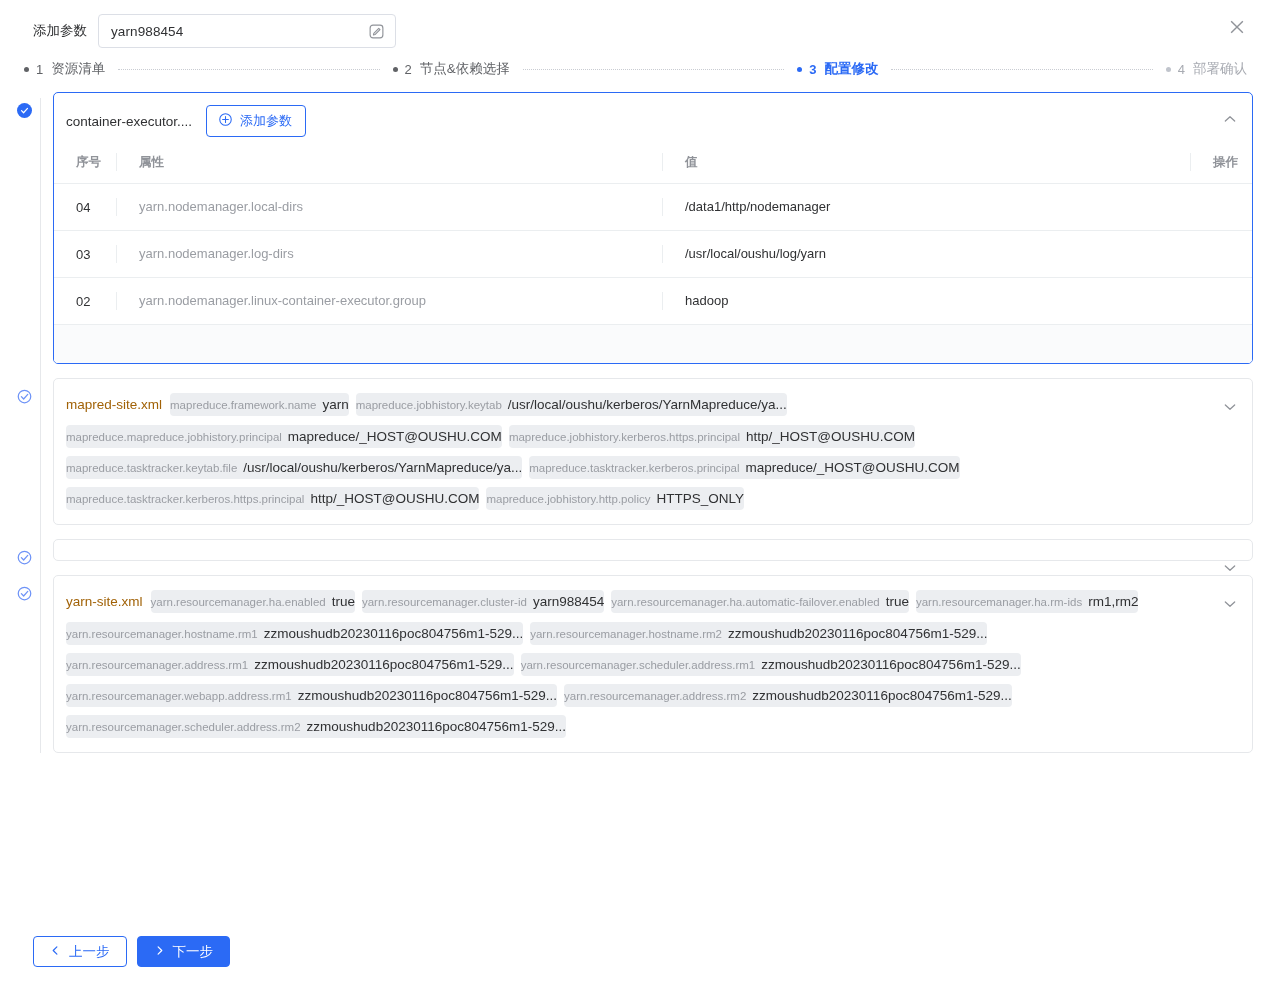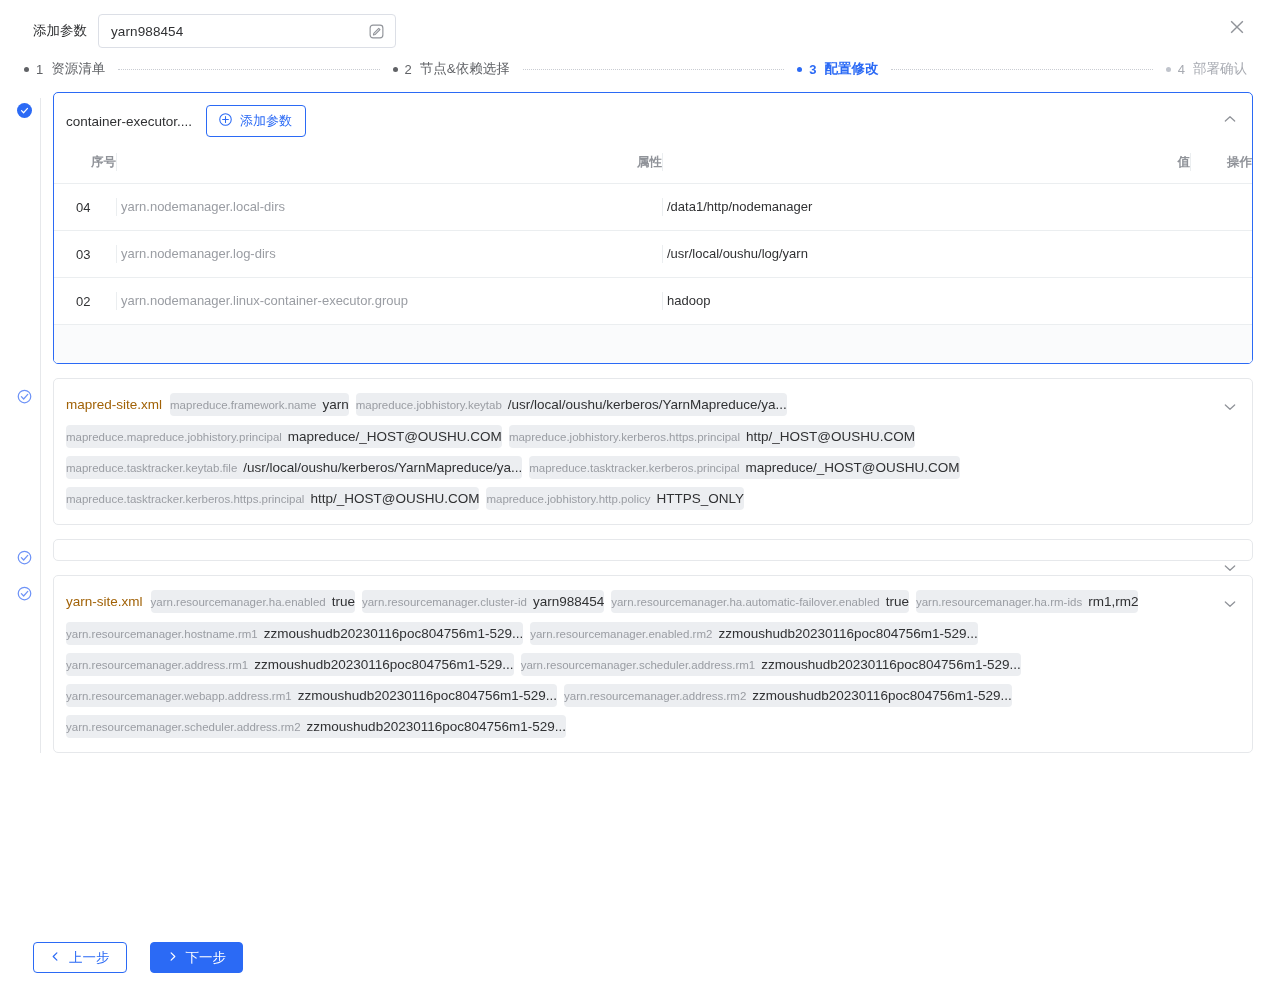--- a/index.html
+++ b/index.html
@@ -94,32 +94,32 @@
     cursor:pointer; font-family:inherit;
   }
   .add-btn svg { width:15px; height:15px; }
   .chev {
     position:absolute; right:14px; top:50%; transform:translateY(-50%);
     width:16px; height:16px; color:#909399; cursor:pointer;
   }
 
   table.cfg { width:100%; border-collapse:collapse; table-layout:fixed; }
   table.cfg th {
-    text-align:right; font-size:12.5px; color:#909399; font-weight:bold;
+    text-align:left; font-size:12.5px; color:#909399; font-weight:bold;
     padding:8px 0 12px 0; border-bottom:1px solid #ebeef0;
   }
   table.cfg td {
     font-size:13px; padding:14px 0; border-bottom:1px solid #ebeef0;
     color:#303133; vertical-align:middle;
   }
   .col-idx { width:62px; padding-left:22px !important; }
   .col-attr { width:546px; }
   .col-val  { width:auto; }
   .col-op   { width:62px; }
-  .cell-pad { display:block; padding-left:4px; border-left:1px solid #ebeef0; line-height:18px; }
+  .cell-pad { display:block; padding-left:22px; border-left:1px solid #ebeef0; line-height:18px; }
   .attr-text { color:#9a9da3; }
   .tbl-foot { height:38px; background:#fafbfc; border-bottom-left-radius:4px; border-bottom-right-radius:4px; }
 
   
   .tagpanel { padding:10px 34px 10px 12px; position:relative; }
   .tagrow { display:flex; flex-wrap:wrap; align-items:flex-start; }
   .tp-title {
     font-size:13.5px; color:#a16207; white-space:nowrap;
     line-height:24px; margin:4px 8px 4px 0; flex:0 0 auto;
   }
@@ -127,23 +127,23 @@
     display:inline-flex; align-items:baseline;
     background:#eceef1; border-radius:4px;
     padding:4px 0; margin:4px 7px 4px 0;
     max-width:100%;
   }
   .tag .k { font-size:11.5px; color:#9a9da3; white-space:nowrap; }
   .tag .v { font-size:13.5px; color:#303133; margin-left:6px; white-space:nowrap; }
 
   
   .footer {
-    position:absolute; left:0; right:0; bottom:0;
+    position:absolute; left:0; right:0; bottom:6px;
     height:55px; background:#fff;
-    display:flex; align-items:center; gap:23px;
+    display:flex; align-items:center; gap:10px;
     padding-left:33px;
   }
   .btn {
     display:inline-flex; align-items:center; gap:8px;
     height:31px; padding:0 16px;
     border-radius:4px; font-size:13.5px; cursor:pointer;
     font-family:inherit; line-height:1;
   }
   .btn svg { width:11px; height:11px; }
   .btn-prev { border:1px solid #2b6af5; color:#2b6af5; background:#fff; }
@@ -383,21 +383,21 @@
               </span>
           <span class="tag">
                 <span class="k">yarn.resourcemanager.ha.rm-ids</span>
                 <span class="v">rm1,rm2</span>
               </span>
           <span class="tag">
                 <span class="k">yarn.resourcemanager.hostname.rm1</span>
                 <span class="v">zzmoushudb20230116poc804756m1-529...</span>
               </span>
           <span class="tag">
-                <span class="k">yarn.resourcemanager.enabled.rm2</span>
+                <span class="k">yarn.resourcemanager.hostname.rm2</span>
                 <span class="v">zzmoushudb20230116poc804756m1-529...</span>
               </span>
           <span class="tag">
                 <span class="k">yarn.resourcemanager.address.rm1</span>
                 <span class="v">zzmoushudb20230116poc804756m1-529...</span>
               </span>
           <span class="tag">
                 <span class="k">yarn.resourcemanager.scheduler.address.rm1</span>
                 <span class="v">zzmoushudb20230116poc804756m1-529...</span>
               </span>

